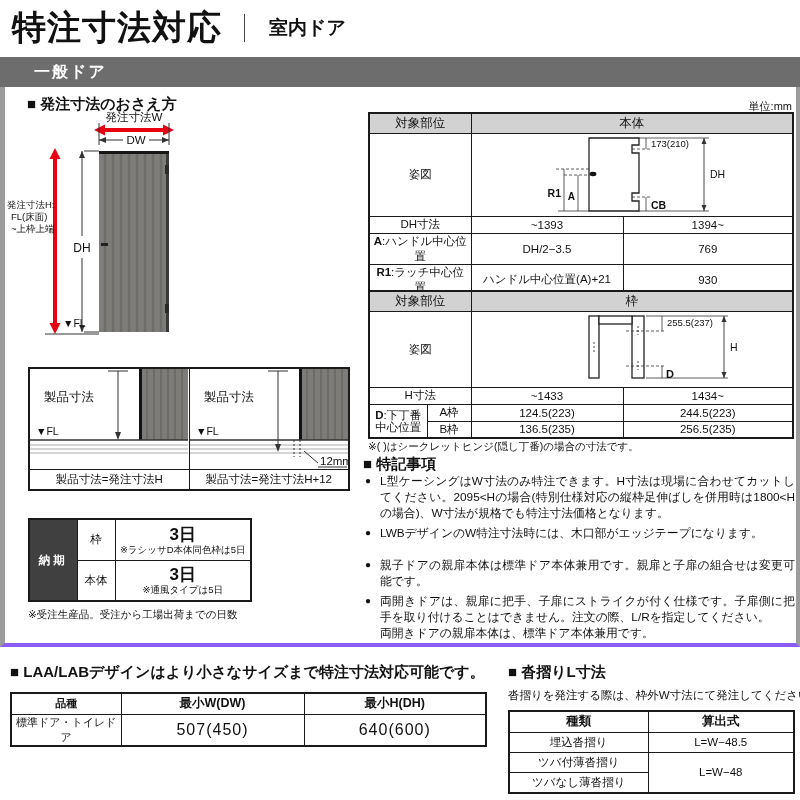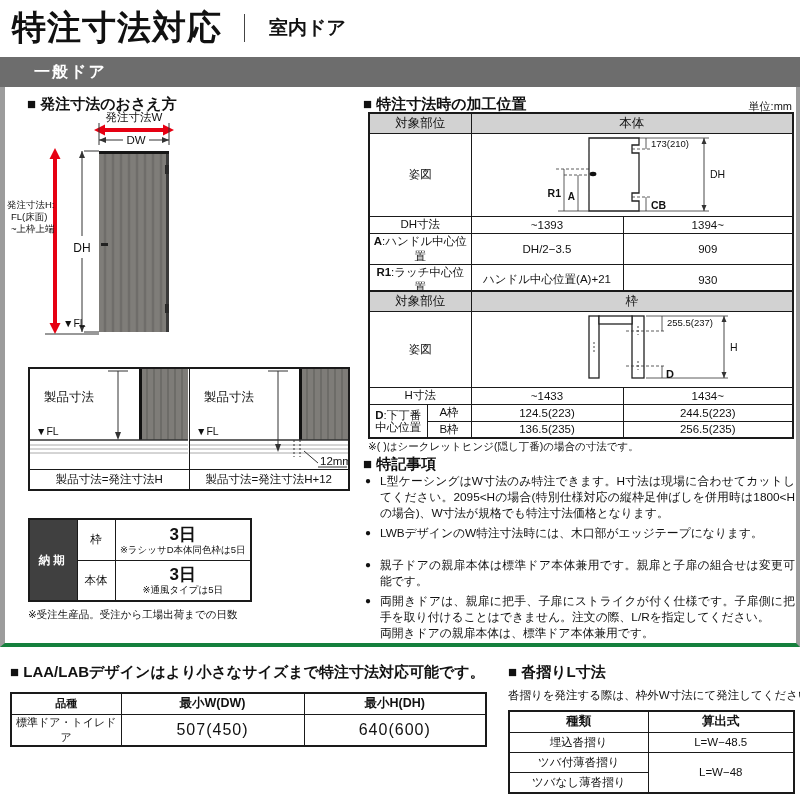--- a/index.html
+++ b/index.html
@@ -9,21 +9,21 @@
   .abs{position:absolute;}
   
   .page-header{display:flex;align-items:center;height:56px;padding-left:12px;}
   .page-title{font-size:34px;font-weight:bold;letter-spacing:1px;}
   .title-divider{width:1px;height:28px;background:#444;margin:0 24px 0 22px;}
   .page-subtitle{font-size:19px;font-weight:bold;}
   .category-bar{position:absolute;left:0;top:57px;width:800px;height:30px;background:#6d6d6d;
         color:#fff;font-size:16px;font-weight:bold;line-height:30px;padding-left:34px;letter-spacing:2px;}
   
   .main-box{position:absolute;left:0;top:87px;width:800px;height:560px;
-        border-left:5px solid #9c9c9c;border-right:4px solid #9c9c9c;border-bottom:4px solid #15803d;}
+        border-left:5px solid #9c9c9c;border-right:4px solid #9c9c9c;border-bottom:4px solid #8b5cf6;}
   .sec-heading{position:absolute;font-size:15px;font-weight:bold;white-space:nowrap;}
   .unit{position:absolute;left:700px;top:12px;width:87px;text-align:right;font-size:11px;}
   
   .tbl{position:absolute;border-collapse:collapse;table-layout:fixed;background:#fff;border:2px solid #1a1a1a;}
   .tbl td{border:1px solid #1a1a1a;font-size:11.5px;text-align:center;vertical-align:middle;padding:0 3px;overflow:hidden;}
   .ghd td{background:#d2d2d2;font-size:12.5px;}
   .fig-cell{padding:0 !important;}
   .figlbl{font-size:12px;}
   svg{display:block;}
   svg text{font-family:"Liberation Sans","DejaVu Sans",sans-serif;fill:#111;}
@@ -212,21 +212,20 @@
       <td class="dpart">本体</td>
       <td>
         <div class="days">3日</div>
         <div class="dnote">※通風タイプは5日</div>
       </td>
     </tr>
   </tbody>
     </table>
   <div class="footnote" style="left:23px;top:521px;">※受注生産品。受注から工場出荷までの日数</div>
 
-  <div class="sec-heading" style="left:358px;top:8px;">■ 特注寸法時の加工位置</div>
   <div class="unit">単位:mm</div>
 
   <table class="tbl" style="left:363px;top:25px;width:424px;">
     <colgroup>
         <col style="width:102px">
         <col style="width:152px">
         <col style="width:170px">
       </colgroup>
     <tbody>
         <tr class="ghd" style="height:20px;">
@@ -266,21 +265,21 @@
       </td>
     </tr>
     <tr style="height:17px;">
       <td><b></b><span>DH寸法</span></td>
       <td>~1393</td>
       <td>1394~</td>
     </tr>
     <tr style="height:17px;">
       <td><b>A</b><span>:ハンドル中心位置</span></td>
       <td>DH/2−3.5</td>
-      <td>909</td>
+      <td>769</td>
     </tr>
     <tr style="height:17px;">
       <td><b>R1</b><span>:ラッチ中心位置</span></td>
       <td>ハンドル中心位置(A)+21</td>
       <td>930</td>
     </tr>
     <tr style="height:17px;">
       <td><b>CB</b><span>:下丁番中心位置</span></td>
       <td>167(210)</td>
       <td>287(210)</td>

